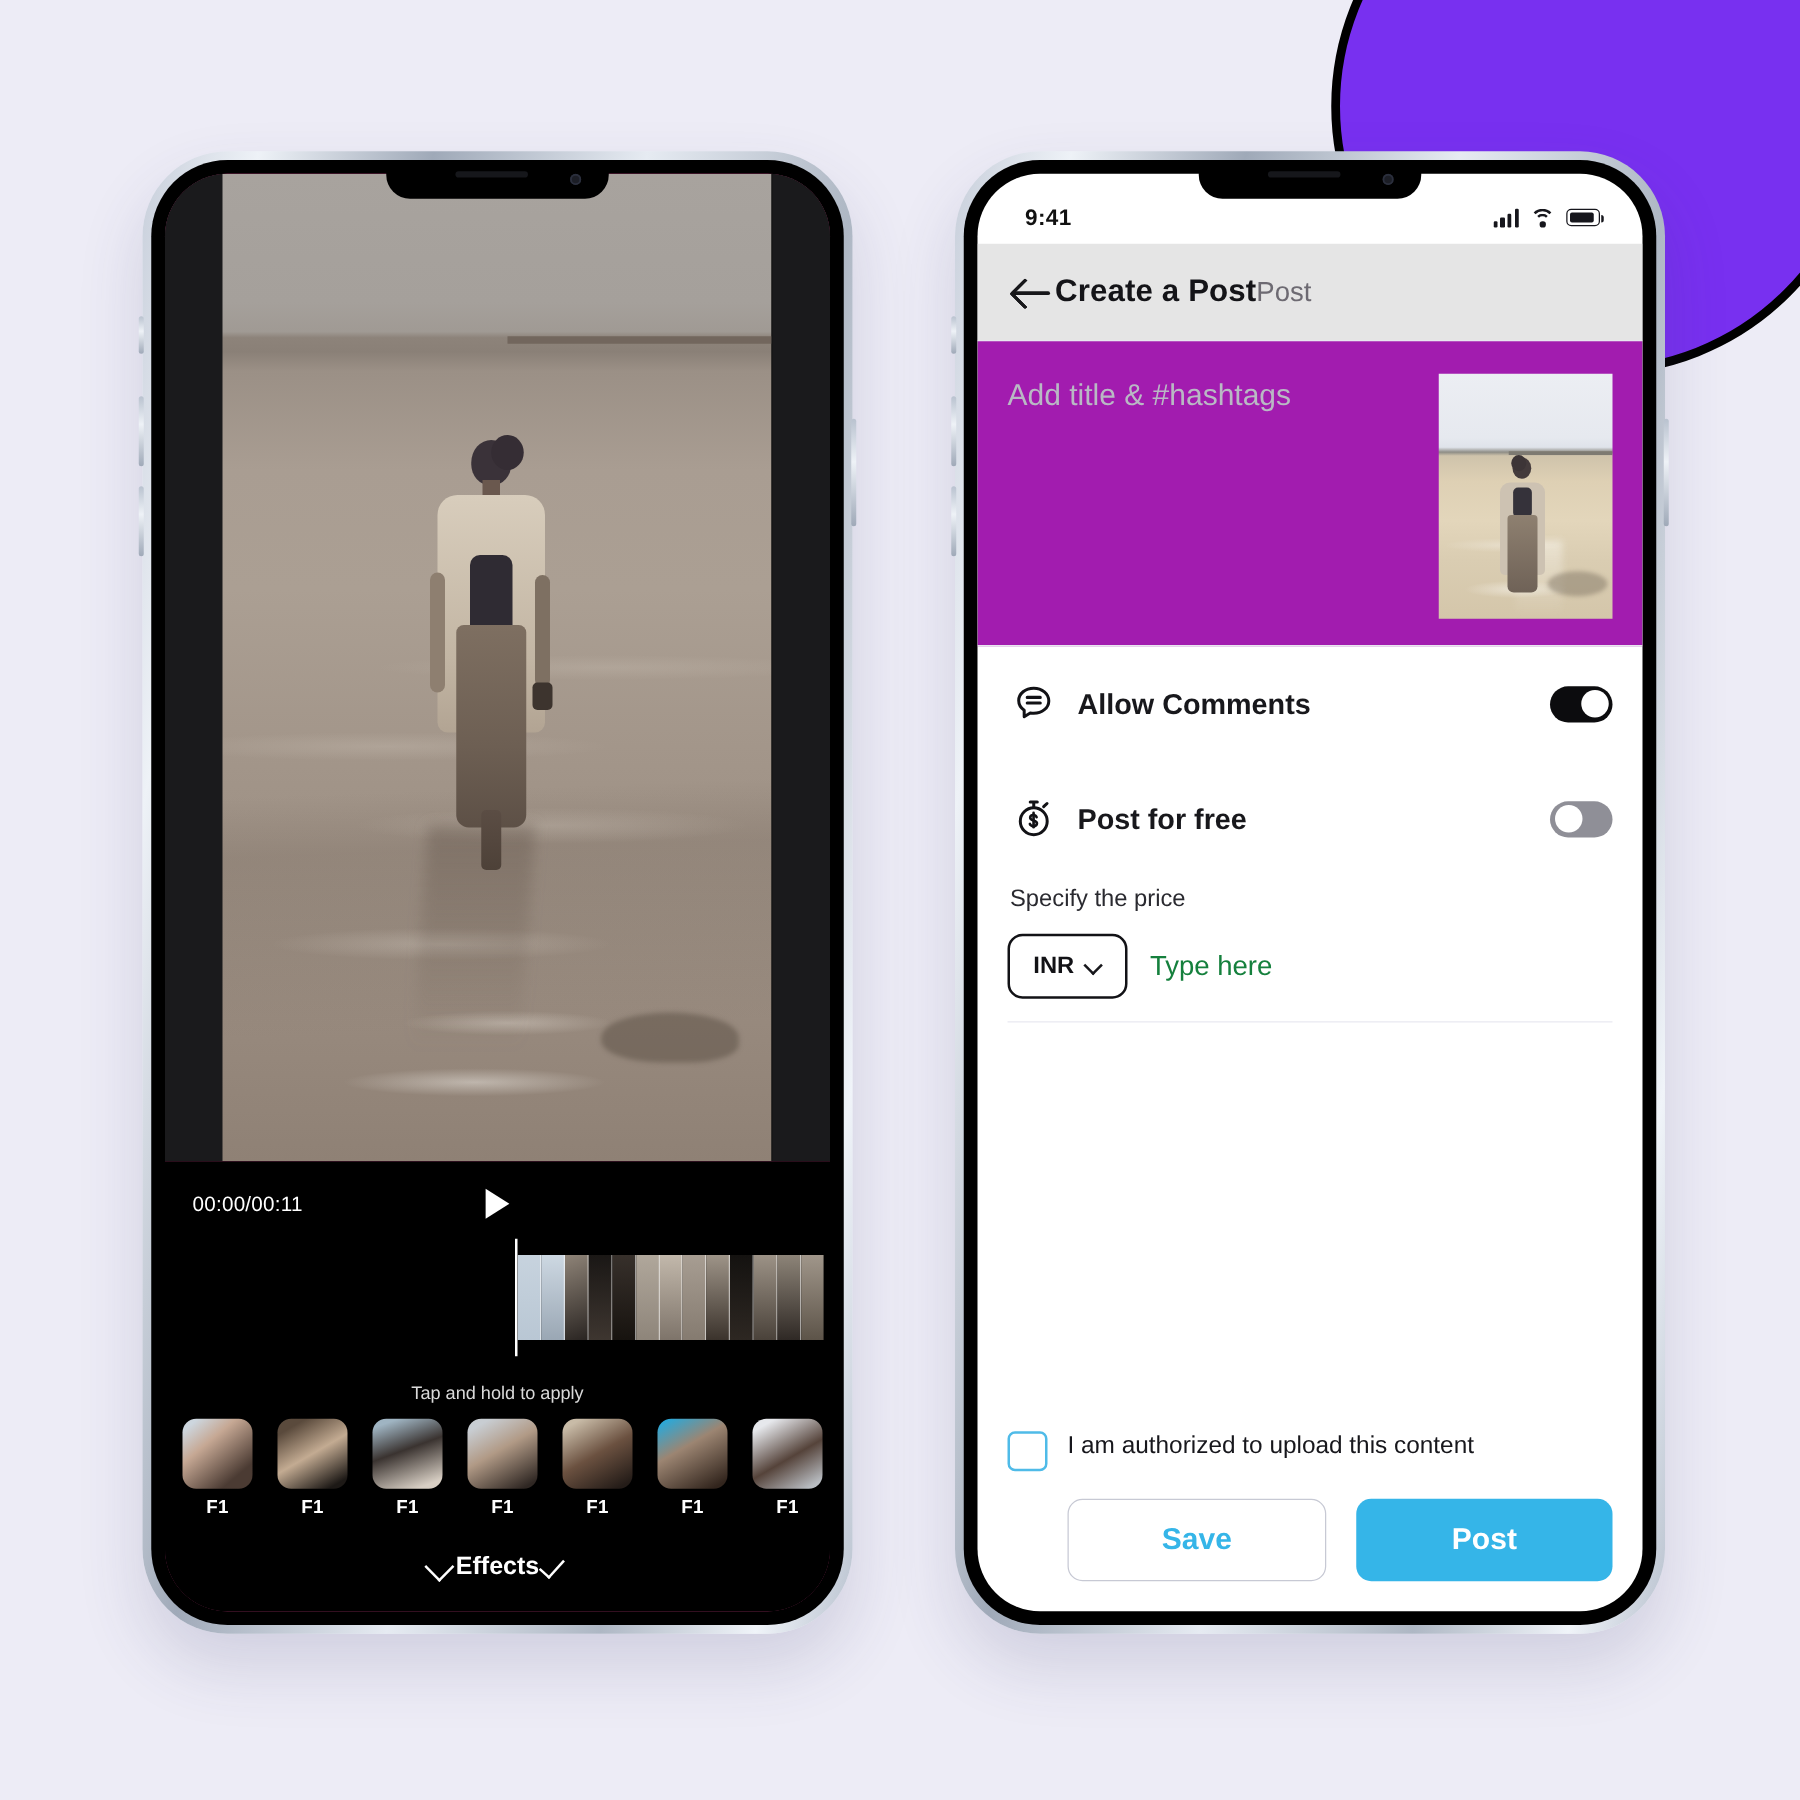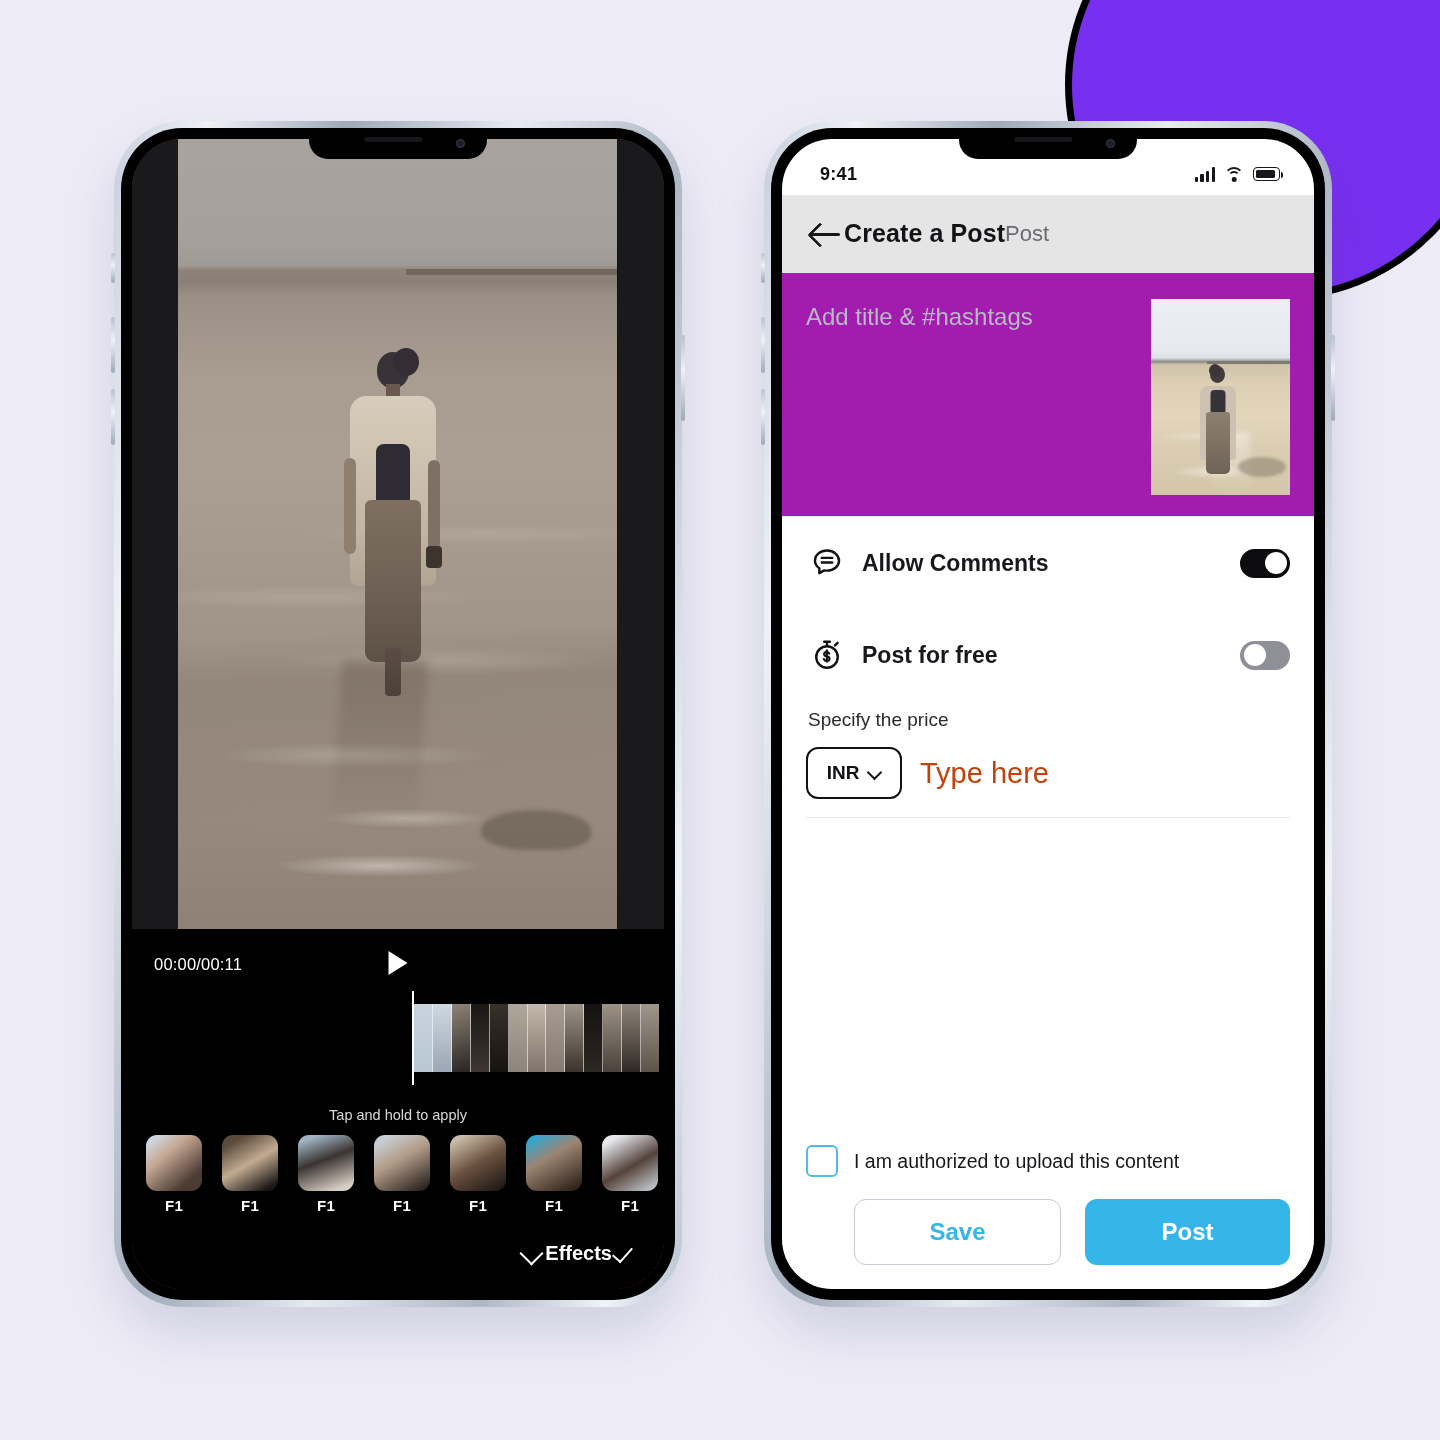--- a/index.html
+++ b/index.html
@@ -228,21 +228,21 @@
   .effect .thumb {
     width: 56px; height: 56px; border-radius: 11px; overflow: hidden;
   }
   .effect .flabel { color: #fff; font-size: 15px; font-weight: 600; letter-spacing: .3px; }
   .divider-line {
     position: absolute; left: 10px; right: 10px; top: 311px;
     height: 1px; background: #3b3b3b;
   }
   .bottom-bar {
     position: absolute; left: 0; right: 0; bottom: 0; height: 72px;
-    display: flex; align-items: center; justify-content: flex-end;
+    display: flex; align-items: center; justify-content: center;
     padding: 0 26px; background: #000;
   }
   .bottom-bar .bb-title { color: #fff; font-size: 20px; font-weight: 600; }
   .chev-down, .chk {
     width: 26px; height: 26px; position: relative;
   }
   .chev-down::after {
     content: ''; position: absolute; left: 4px; top: 5px;
     width: 15px; height: 15px;
     border-right: 2.6px solid #fff; border-bottom: 2.6px solid #fff;
@@ -376,24 +376,24 @@
     background: #fff;
   }
   .cur-select .cur-text { font-size: 19px; font-weight: 700; color: #121216; }
   .cur-chev { width: 13px; height: 13px; position: relative; }
   .cur-chev::after {
     content: ''; position: absolute; left: 1px; top: 0;
     width: 9px; height: 9px;
     border-right: 2.2px solid #17171b; border-bottom: 2.2px solid #17171b;
     transform: rotate(45deg);
   }
-  .price-input-ph { font-size: 29px; color: #c2410c; }
+  .price-input-ph { font-size: 22px; color: #15803d; }
 
   .footer { position: absolute; left: 0; right: 0; bottom: 24px; padding: 0 24px; }
-  .consent { display: flex; align-items: center; gap: 16px; margin-bottom: 22px; }
+  .consent { display: flex; align-items: flex-start; gap: 16px; margin-bottom: 22px; }
   .checkbox {
     width: 32px; height: 32px; border: 2px solid #4fbbe8; border-radius: 6px;
     background: #fff; flex: 0 0 32px;
   }
   .consent-text { font-size: 19.5px; color: #17171c; }
   .actions { display: flex; gap: 24px; padding-left: 48px; }
   .btn {
     flex: 1; height: 66px; border-radius: 12px;
     display: flex; align-items: center; justify-content: center;
     font-size: 24px; font-weight: 600; cursor: pointer;

